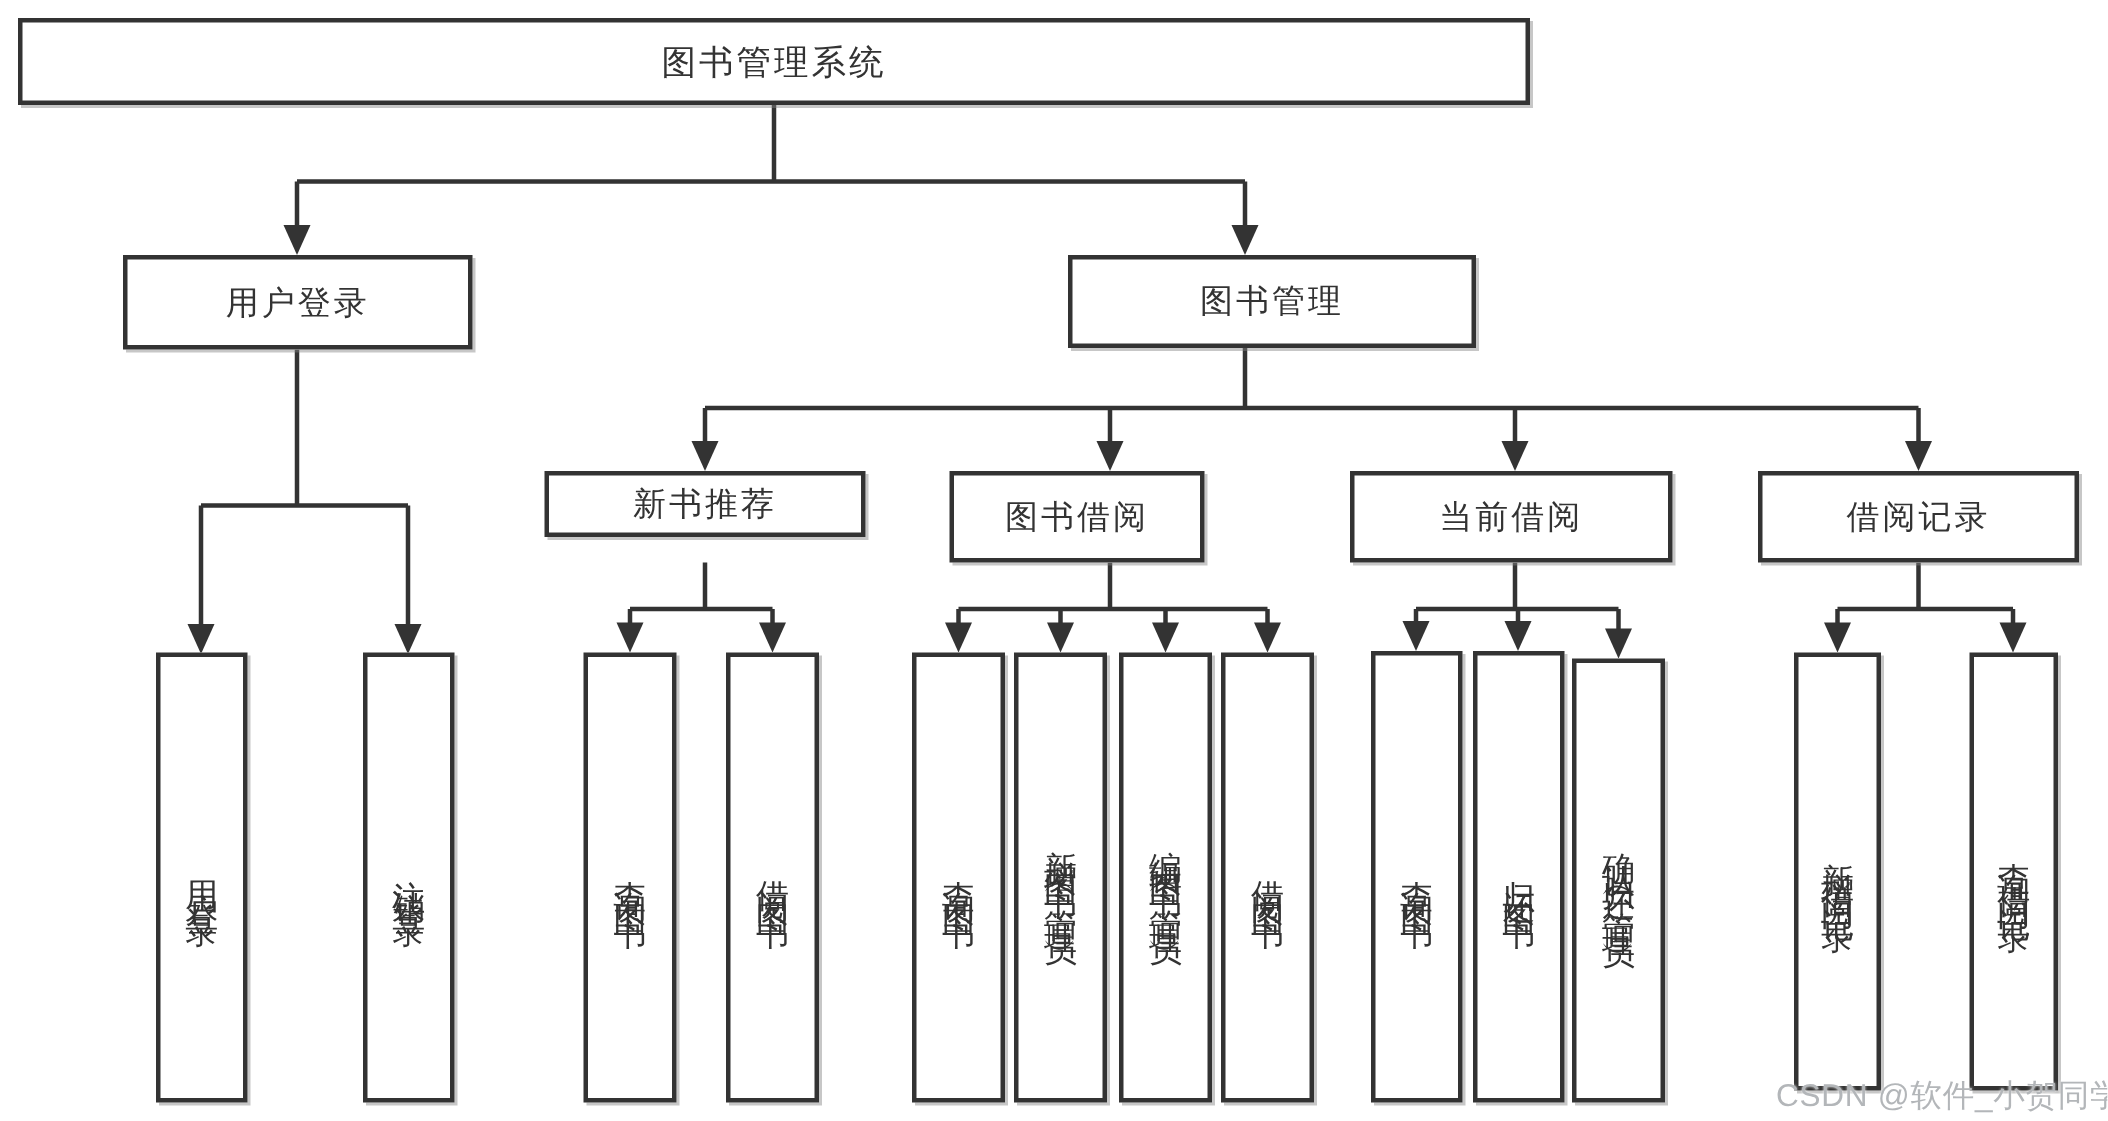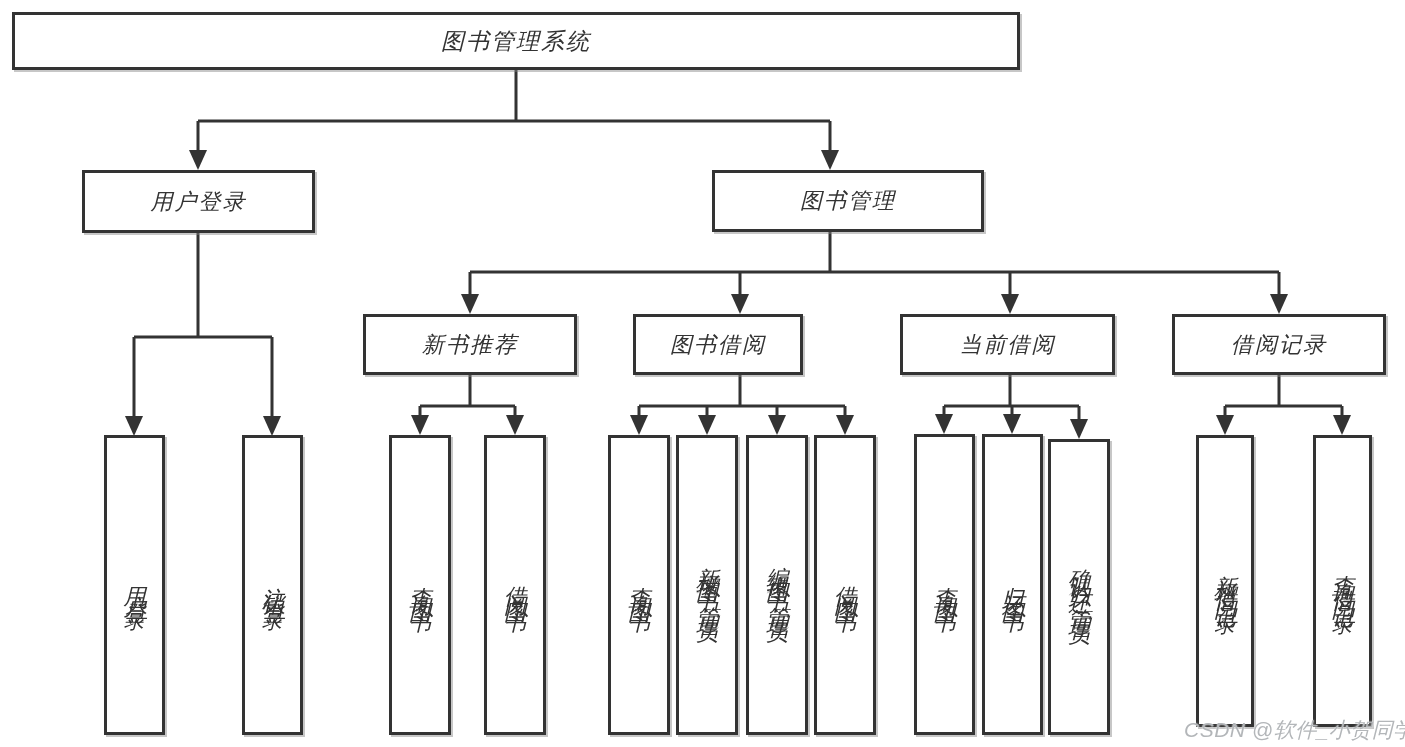--- a/index.html
+++ b/index.html
@@ -2,21 +2,20 @@
 <html><head>
 <meta charset="utf-8">
 <style>
   html,body{margin:0;padding:0;background:#ffffff;}
   #stage{
     position:relative;
     width:1405px;height:747px;
     background:#ffffff;
     font-family:"Liberation Sans","DejaVu Sans",sans-serif;
     overflow:hidden;
-    font-style:italic;
   }
   #connectors{position:absolute;left:0;top:0;z-index:1;}
   .box{
     position:absolute;
     box-sizing:border-box;
     background:#ffffff;
     border:3px solid #333333;
     box-shadow:2px 2px 0 rgba(130,130,130,0.45);
     display:flex;
     align-items:center;
@@ -83,21 +82,21 @@
     <span class="label">图书管理系统</span>
   </div>
 
   <div class="box hbox" style="left:82px;top:170px;width:233px;height:63px;">
     <span class="label">用户登录</span>
   </div>
   <div class="box hbox" style="left:712px;top:170px;width:272px;height:62px;">
     <span class="label">图书管理</span>
   </div>
 
-  <div class="box hbox" style="left:363px;top:314px;width:214px;height:61px;">
+  <div class="box hbox" style="left:363px;top:314px;width:214px;height:44px;">
     <span class="label">新书推荐</span>
   </div>
   <div class="box hbox" style="left:633px;top:314px;width:170px;height:61px;">
     <span class="label">图书借阅</span>
   </div>
   <div class="box hbox" style="left:900px;top:314px;width:215px;height:61px;text-align:center;">
     <span class="label">当前借阅</span>
   </div>
   <div class="box hbox" style="left:1172px;top:314px;width:214px;height:61px;">
     <span class="label">借阅记录</span>

